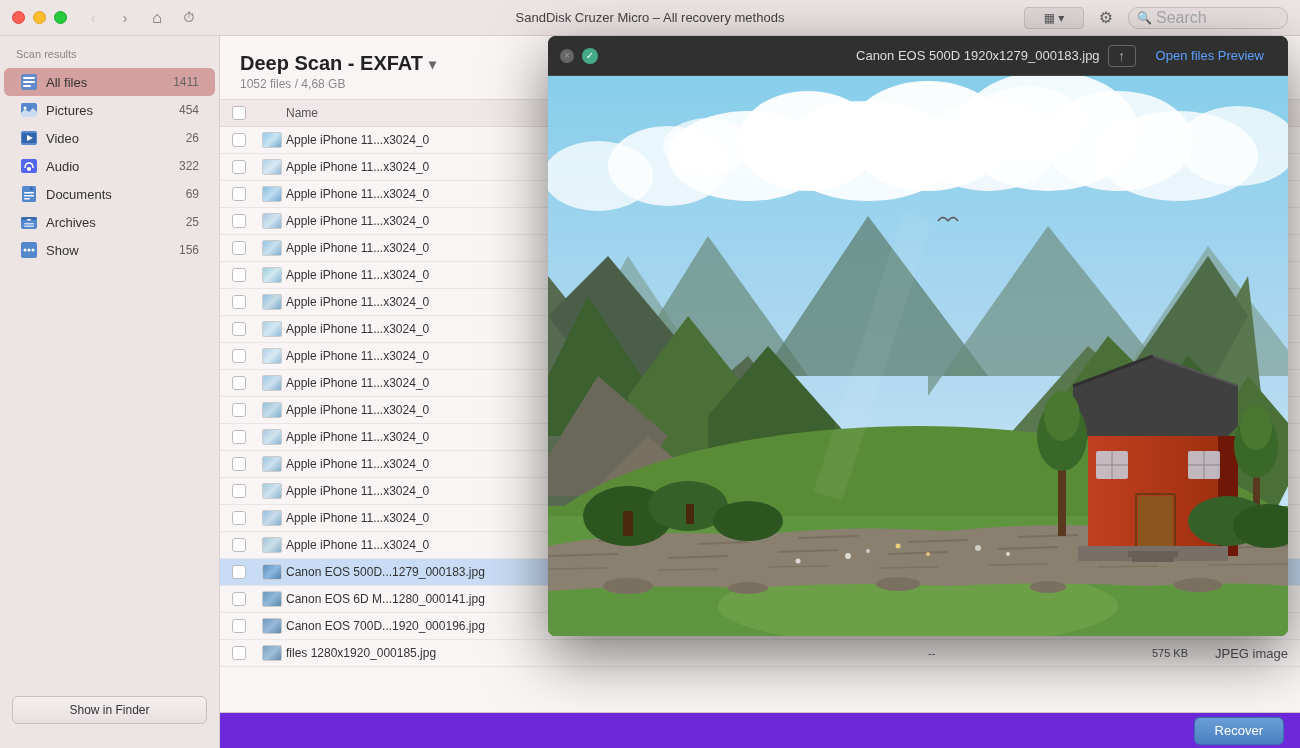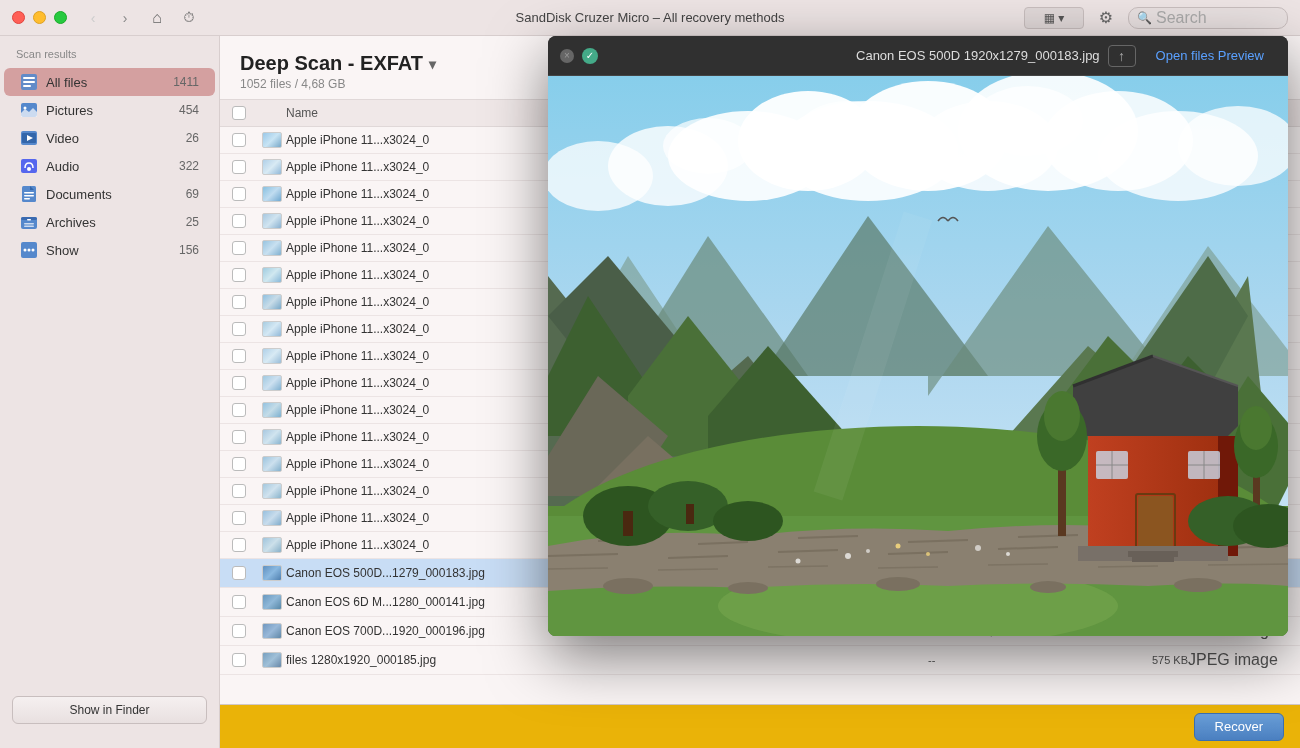--- a/index.html
+++ b/index.html
@@ -257,26 +257,26 @@
       border: 1px solid #ccc;
       background: linear-gradient(135deg, #a0c8e8 0%, #d0e8f0 50%, #88b8d8 100%);
       border-radius: 2px;
       flex-shrink: 0;
       position: relative;
       overflow: hidden;
     }
     .file-name { flex: 1; font-size: 12px; color: #333; overflow: hidden; text-overflow: ellipsis; white-space: nowrap; }
     .file-date { width: 180px; flex-shrink: 0; font-size: 11px; color: #555; }
     .file-size { width: 80px; flex-shrink: 0; text-align: right; font-size: 11px; color: #555; }
-    .file-type { width: 100px; flex-shrink: 0; text-align: left; font-size: 16px; color: #555; }
+    .file-type { width: 100px; flex-shrink: 0; text-align: right; font-size: 13px; color: #555; }
 
     
     .bottom-bar {
-      height: 44px;
-      background: #eab308;
+      height: 36px;
+      background: #6d28d9;
       border-top: 1px solid #d0c8c8;
       display: flex;
       align-items: center;
       justify-content: flex-end;
       padding: 0 16px;
     }
     .recover-btn {
       height: 28px;
       padding: 0 20px;
       background: linear-gradient(to bottom, #6a9fd8, #4a7fc0);

